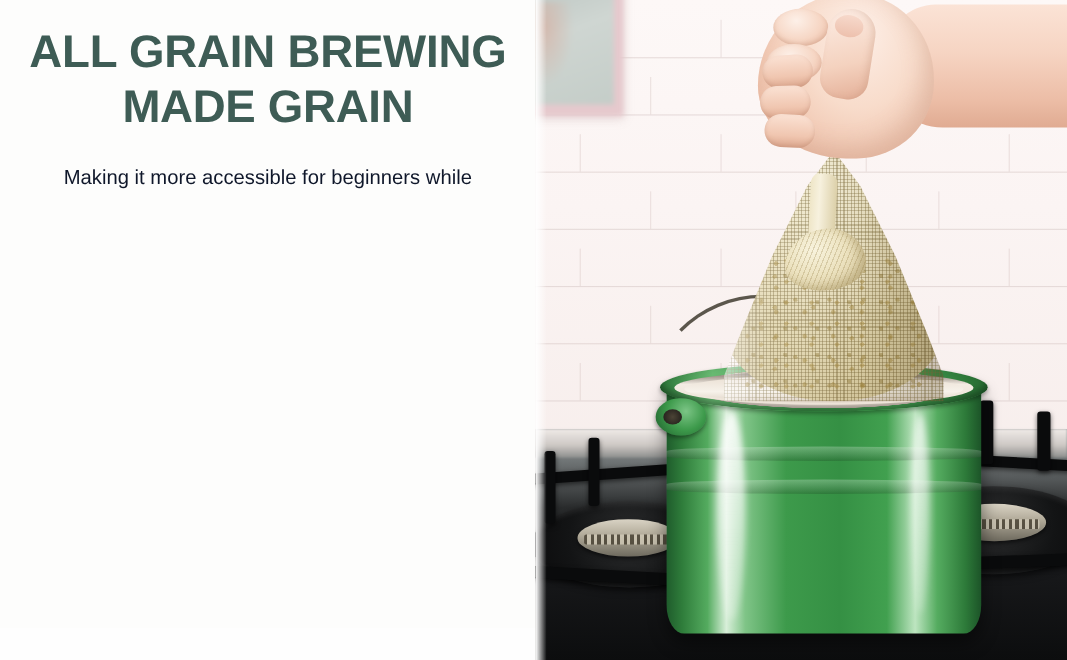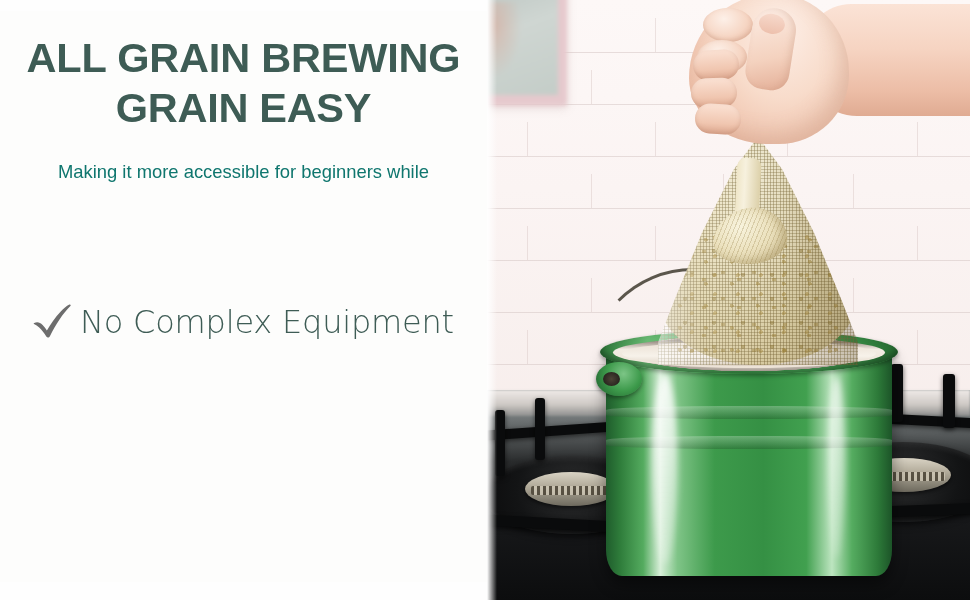--- a/index.html
+++ b/index.html
@@ -18,21 +18,20 @@
   }
 
   
   .copy-panel {
     position:relative;
     width:487px;
     height:571px;
     background:#fdfdfc;
     flex:0 0 487px;
     overflow:hidden;
-    margin-top:11px;
   }
 
   .headline {
     position:absolute;
     left:0; right:0;
     top:22px;
     text-align:center;
     font-family:"Liberation Sans", sans-serif;
     font-weight:700;
     font-size:41.5px;
@@ -45,21 +44,21 @@
 
   .subhead {
     position:absolute;
     left:12px; right:12px;
     top:148px;
     text-align:center;
     font-family:"Liberation Sans", sans-serif;
     font-weight:400;
     font-size:18.4px;
     line-height:26px;
-    color:#0f766e;
+    color:#0f172a;
   }
   .subhead .sh-line { display:block; }
 
   
   .feature-list {
     position:absolute;
     left:0;
     top:262px;
     width:487px;
     list-style:none;
@@ -401,38 +400,30 @@
 </style>
 </head>
 <body>
 
 <div class="banner">
 
   <section class="copy-panel">
 
     <h1 class="headline">
       <span class="hl-line hl-line-1">ALL GRAIN BREWING</span>
-      <span class="hl-line hl-line-2">GRAIN EASY</span>
+      <span class="hl-line hl-line-2">MADE GRAIN</span>
     </h1>
 
     <p class="subhead">
       <span class="sh-line">Making it more accessible for beginners while</span>
     </p>
 
     <ul class="feature-list">
 
 
-      <li class="feature-item">
-        <span class="check-icon">
-          <svg viewBox="0 0 44 44" aria-hidden="true">
-            <path d="M4.2 23.0 C7.4 21.4 10.0 22.4 12.6 25.0 C14.4 26.8 15.8 28.8 16.9 30.6 C20.4 24.2 25.4 17.0 31.0 11.2 C33.6 8.5 36.3 6.3 39.4 4.6 C40.4 4.1 41.2 5.2 40.4 6.0 C36.6 9.8 33.0 14.3 29.7 19.2 C25.9 24.8 22.6 30.6 19.9 36.2 C19.2 37.7 17.2 37.9 16.3 36.5 C14.3 33.4 11.9 30.3 9.2 27.6 C7.6 25.9 5.9 24.6 4.0 23.9 C3.5 23.7 3.6 23.2 4.2 23.0 Z" fill="#6d6d6d"></path>
-          </svg>
-        </span>
-        <span class="feature-label">No Complex Equipment</span>
-      </li>
 
 
     </ul>
   </section>
 
   <section class="photo-panel">
     <div class="photo-stage">
 
       <div class="wall">
         <div class="tile-line" style="top:52px"></div>

